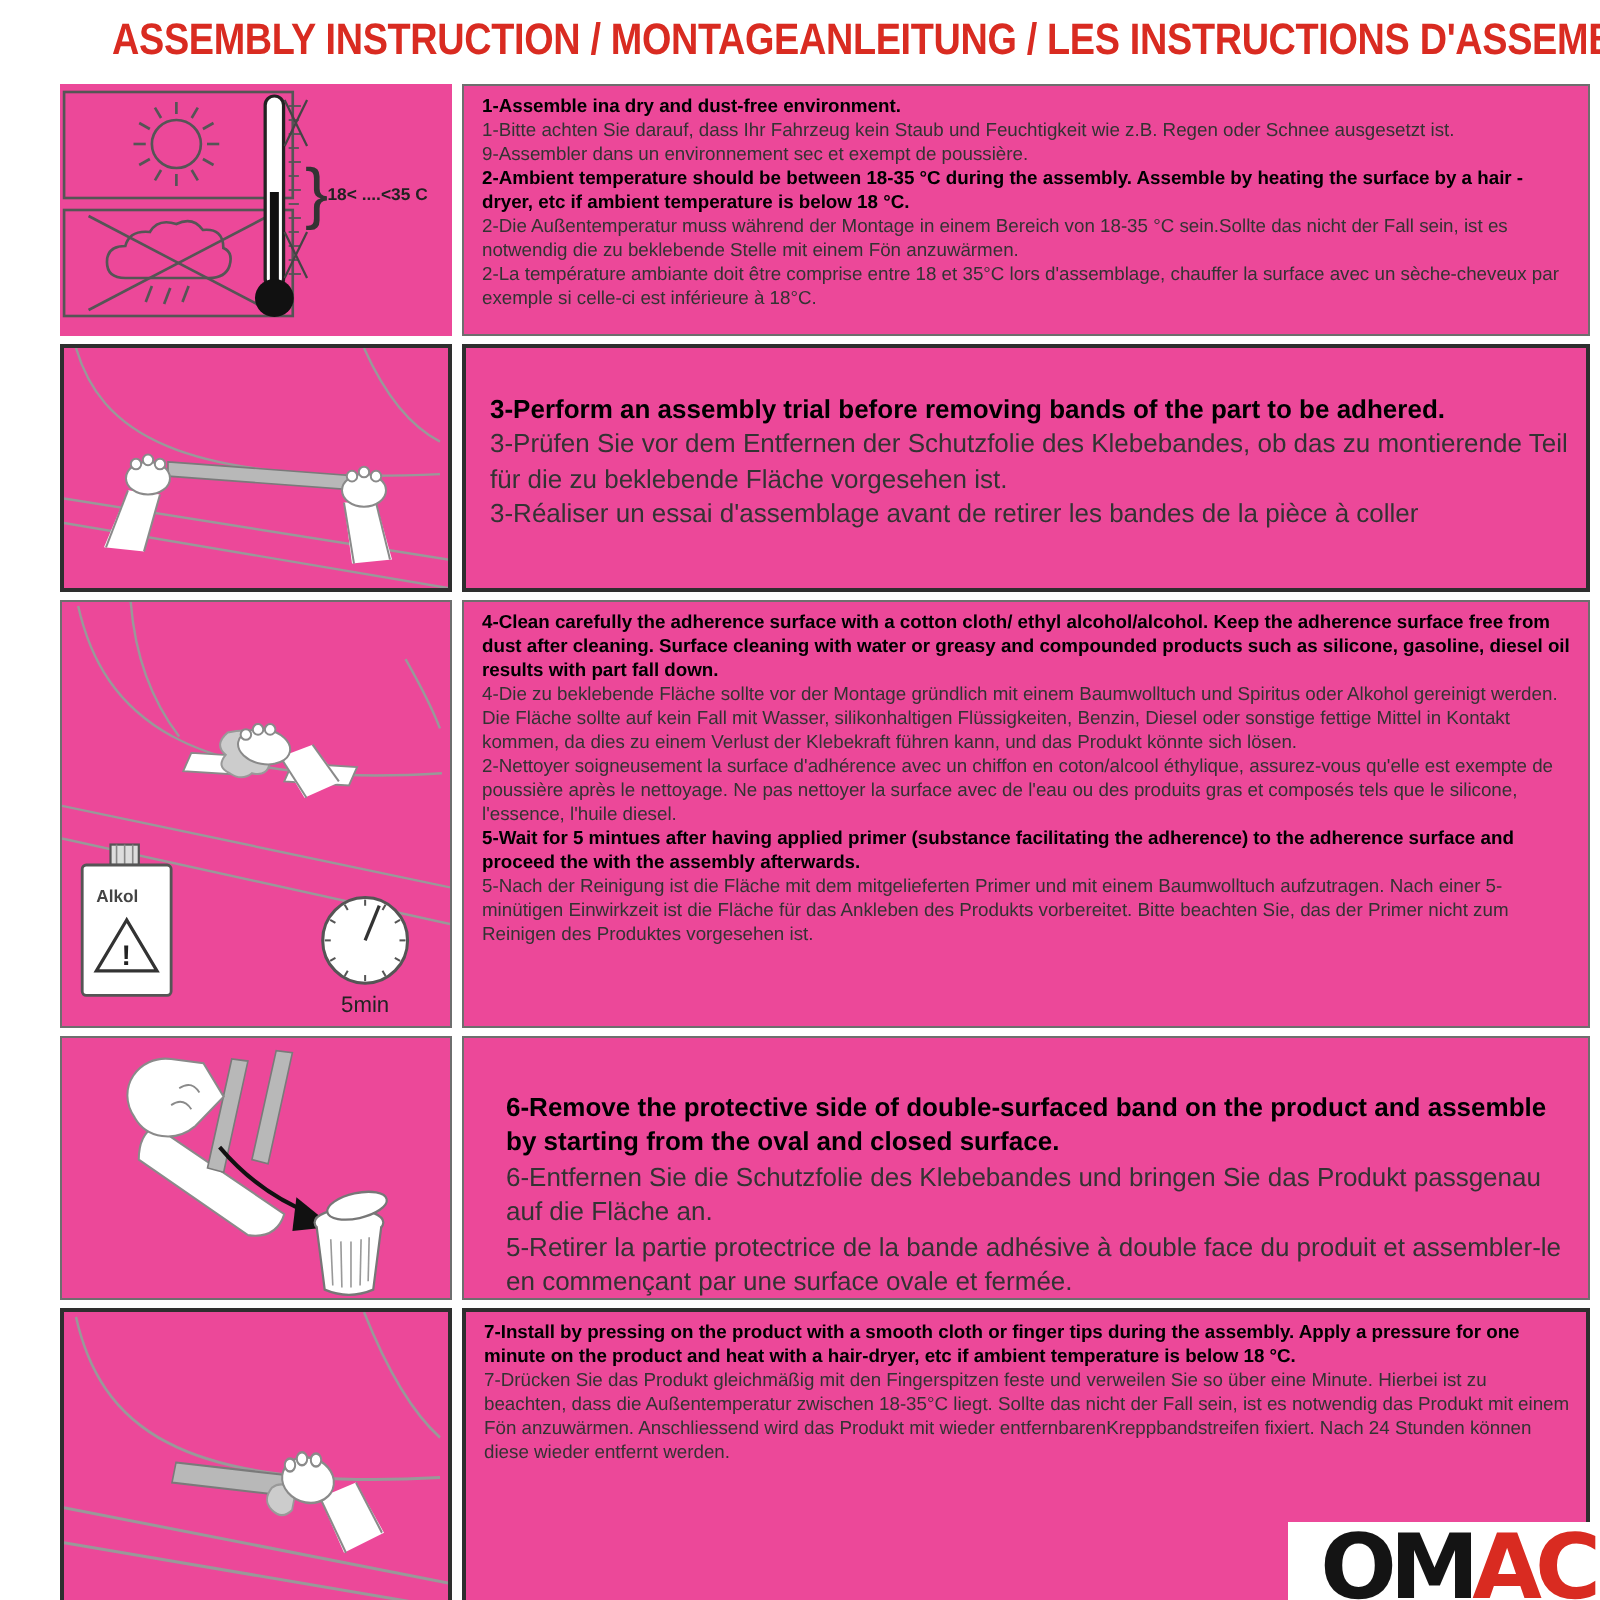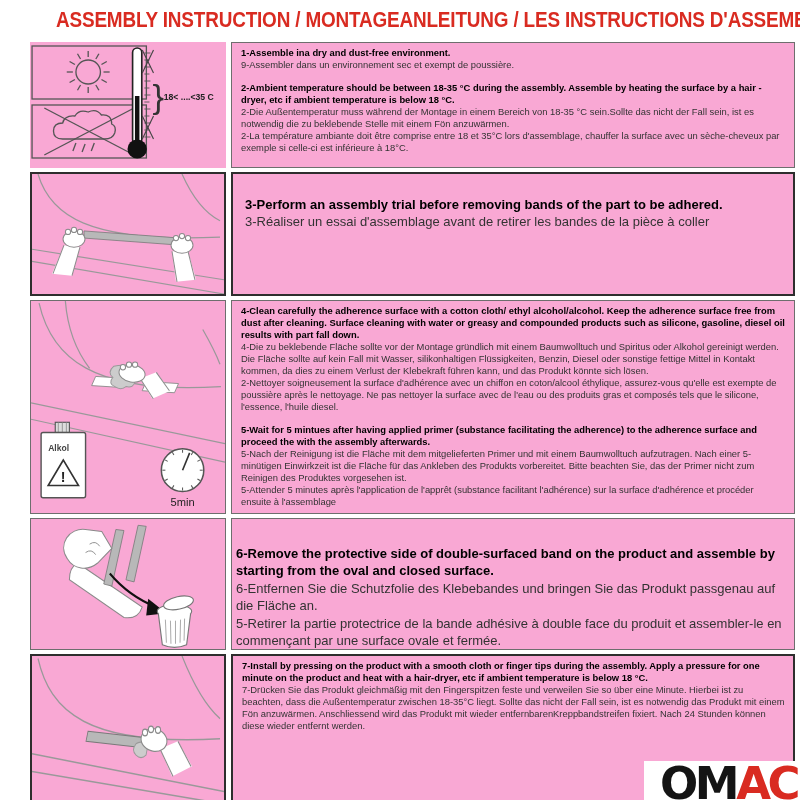--- a/index.html
+++ b/index.html
@@ -3,34 +3,34 @@
 <meta charset="utf-8">
 <style>
   html,body{margin:0;padding:0;background:#ffffff;}
   body{width:800px;height:800px;font-family:"Liberation Sans",sans-serif;color:#222;overflow:hidden;}
   .page{position:relative;width:800px;height:800px;box-sizing:border-box;}
   .title{color:var(--accent-red,#d92b21);font-weight:bold;font-size:22px;text-align:center;
          margin:7px 0 9px 0;white-space:nowrap;transform:scaleX(0.86);transform-origin:50% 50%;
          letter-spacing:-0.2px;}
   .table{padding:0 5px 0 30px;}
   .row{display:flex;gap:5px;margin-bottom:4px;}
-  .cell{box-sizing:border-box;background:#f9a8d4;}
+  .cell{box-sizing:border-box;background:#ec4899;}
   .illus{flex:0 0 196px;width:196px;overflow:hidden;}
   .bordered-light{border:1.5px solid #6e6e6e;}
   .bordered-heavy{border:2.5px solid #2e2e2e;}
   .text-cell{flex:1;padding:4px 8px 0 9px;overflow:hidden;}
   .row-1{height:126px;} .row-2{height:124px;} .row-3{height:214px;}
   .row-4{height:132px;} .row-5{height:152px;}
   .small p{font-size:9.4px;line-height:1.28;margin:0;color:#333;}
   .small p.en{font-weight:bold;color:#000;}
   .large p{font-size:13px;line-height:1.34;margin:0;color:#333;}
   .large p.en{font-weight:bold;color:#000;}
   .row-2 .text-cell{padding-top:22px;padding-left:12px;}
-  .row-4 .text-cell{padding-top:26px;padding-left:4px;}
-  .item + .item{margin-top:11px;}
+  .row-4 .text-cell{padding-top:26px;padding-left:21px;}
+  .item + .item{}
   .illus svg{display:block;width:100%;height:100%;}
   .logo{position:absolute;right:3px;bottom:3px;background:#fff;padding:2px 0 0 16px;
         font-weight:bold;font-size:45px;line-height:0.92;letter-spacing:-3.5px;
         font-family:"DejaVu Sans","Liberation Sans",sans-serif;}
   .logo .lg-black{color:var(--logo-black,#141414);}
   .logo .lg-red{color:var(--accent-red,#d92b21);}
   .ill-line{stroke:#999;fill:none;stroke-width:1.2;}
   .ill-dark{stroke:#555;fill:none;stroke-width:1.3;}
   .hand{fill:#fff;stroke:#8a8a8a;stroke-width:1;}
   .strip{fill:#b8b8b8;stroke:#7a7a7a;stroke-width:0.8;}
@@ -101,20 +101,21 @@
                 <line x1="121" y1="74" x2="110" y2="97"></line>
             </g>
             <text x="120" y="66" font-size="34" fill="#333">}</text>
             <text x="131" y="58" font-size="8.5" font-weight="bold" fill="#222">18&lt; ....&lt;35 C</text>
           </g>
         </svg>
       </div>
       <div class="cell text-cell bordered-light">
         <div class="item">
           <p class="en">1-Assemble ina dry and dust-free environment.</p>
+          <p>1-Bitte achten Sie darauf, dass Ihr Fahrzeug kein Staub und Feuchtigkeit wie z.B. Regen oder Schnee ausgesetzt ist.</p>
           <p>9-Assembler dans un environnement sec et exempt de poussière.</p>
         </div>
         <div class="item">
           <p class="en">2-Ambient temperature should be between 18-35 °C  during the assembly. Assemble by heating the surface by a hair -dryer, etc if ambient temperature is below 18 °C.</p>
           <p>2-Die Außentemperatur muss während der Montage in einem Bereich von 18-35 °C  sein.Sollte das nicht der Fall sein, ist es notwendig die zu beklebende Stelle mit einem Fön anzuwärmen.</p>
           <p>2-La température ambiante doit être comprise entre 18 et 35°C lors d'assemblage, chauffer la surface avec un sèche-cheveux par exemple si celle-ci est inférieure à 18°C.</p>
         </div>
       </div>
     </div>
 
@@ -140,20 +141,21 @@
             <ellipse cx="150" cy="70" rx="11" ry="8" class="hand"></ellipse>
             <circle cx="144" cy="63" r="2.6" class="hand"></circle>
               <circle cx="150" cy="61" r="2.6" class="hand"></circle>
               <circle cx="156" cy="63" r="2.6" class="hand"></circle>
           </g>
         </svg>
       </div>
       <div class="cell text-cell bordered-heavy">
         <div class="item">
           <p class="en">3-Perform an assembly trial before removing bands of the part to be adhered.</p>
+          <p>3-Prüfen Sie vor dem Entfernen der Schutzfolie des Klebebandes, ob das zu montierende Teil für die zu beklebende Fläche vorgesehen ist.</p>
           <p>3-Réaliser un essai d'assemblage avant de retirer les bandes de la pièce à coller</p>
         </div>
       </div>
     </div>
 
     <div class="row row-3 small">
       <div class="cell illus bordered-light">
         <svg viewBox="0 0 192 208" preserveAspectRatio="none">
           <g>
             <path d="M8,2 C20,55 60,92 188,84" class="ill-line"></path>
@@ -205,21 +207,20 @@
       </div>
       <div class="cell text-cell bordered-light">
         <div class="item">
           <p class="en">4-Clean carefully the adherence surface with a cotton cloth/ ethyl alcohol/alcohol. Keep the adherence surface free from dust after cleaning. Surface cleaning with water or greasy and compounded products such as silicone, gasoline, diesel oil results with part fall down.</p>
           <p>4-Die zu beklebende Fläche sollte vor der Montage gründlich mit einem Baumwolltuch und Spiritus oder Alkohol gereinigt werden. Die Fläche sollte auf kein Fall mit Wasser, silikonhaltigen Flüssigkeiten, Benzin, Diesel oder sonstige fettige Mittel in Kontakt kommen, da dies zu einem Verlust der Klebekraft führen kann, und das Produkt könnte sich lösen.</p>
           <p>2-Nettoyer soigneusement la surface d'adhérence avec un chiffon en coton/alcool éthylique, assurez-vous qu'elle est exempte de poussière après le nettoyage. Ne pas nettoyer la surface avec de l'eau ou des produits gras et composés tels que le silicone, l'essence, l'huile diesel.</p>
         </div>
         <div class="item">
           <p class="en">5-Wait for 5 mintues after having applied primer (substance facilitating the adherence) to the adherence surface and proceed the with the assembly afterwards.</p>
           <p>5-Nach der Reinigung ist die Fläche mit dem mitgelieferten Primer und mit einem Baumwolltuch aufzutragen. Nach einer 5-minütigen Einwirkzeit ist die Fläche für das Ankleben des Produkts vorbereitet. Bitte beachten Sie, das der Primer nicht zum Reinigen des Produktes vorgesehen ist.</p>
-          <p>5-Attender 5 minutes après l'application de l'apprêt (substance facilitant l'adhérence) sur la surface d'adhérence et procéder ensuite à l'assemblage</p>
         </div>
       </div>
     </div>
 
     <div class="row row-4 large">
       <div class="cell illus bordered-light">
         <svg viewBox="0 0 192 124" preserveAspectRatio="none">
           <g>
             <path d="M46,42 L110,84 Q106,96 92,94 L38,58 Q38,46 46,42 Z" fill="#fff" stroke="#8a8a8a" stroke-width="1"></path>
             <polygon points="72,62 84,10 92,11 80,64" class="strip"></polygon>

